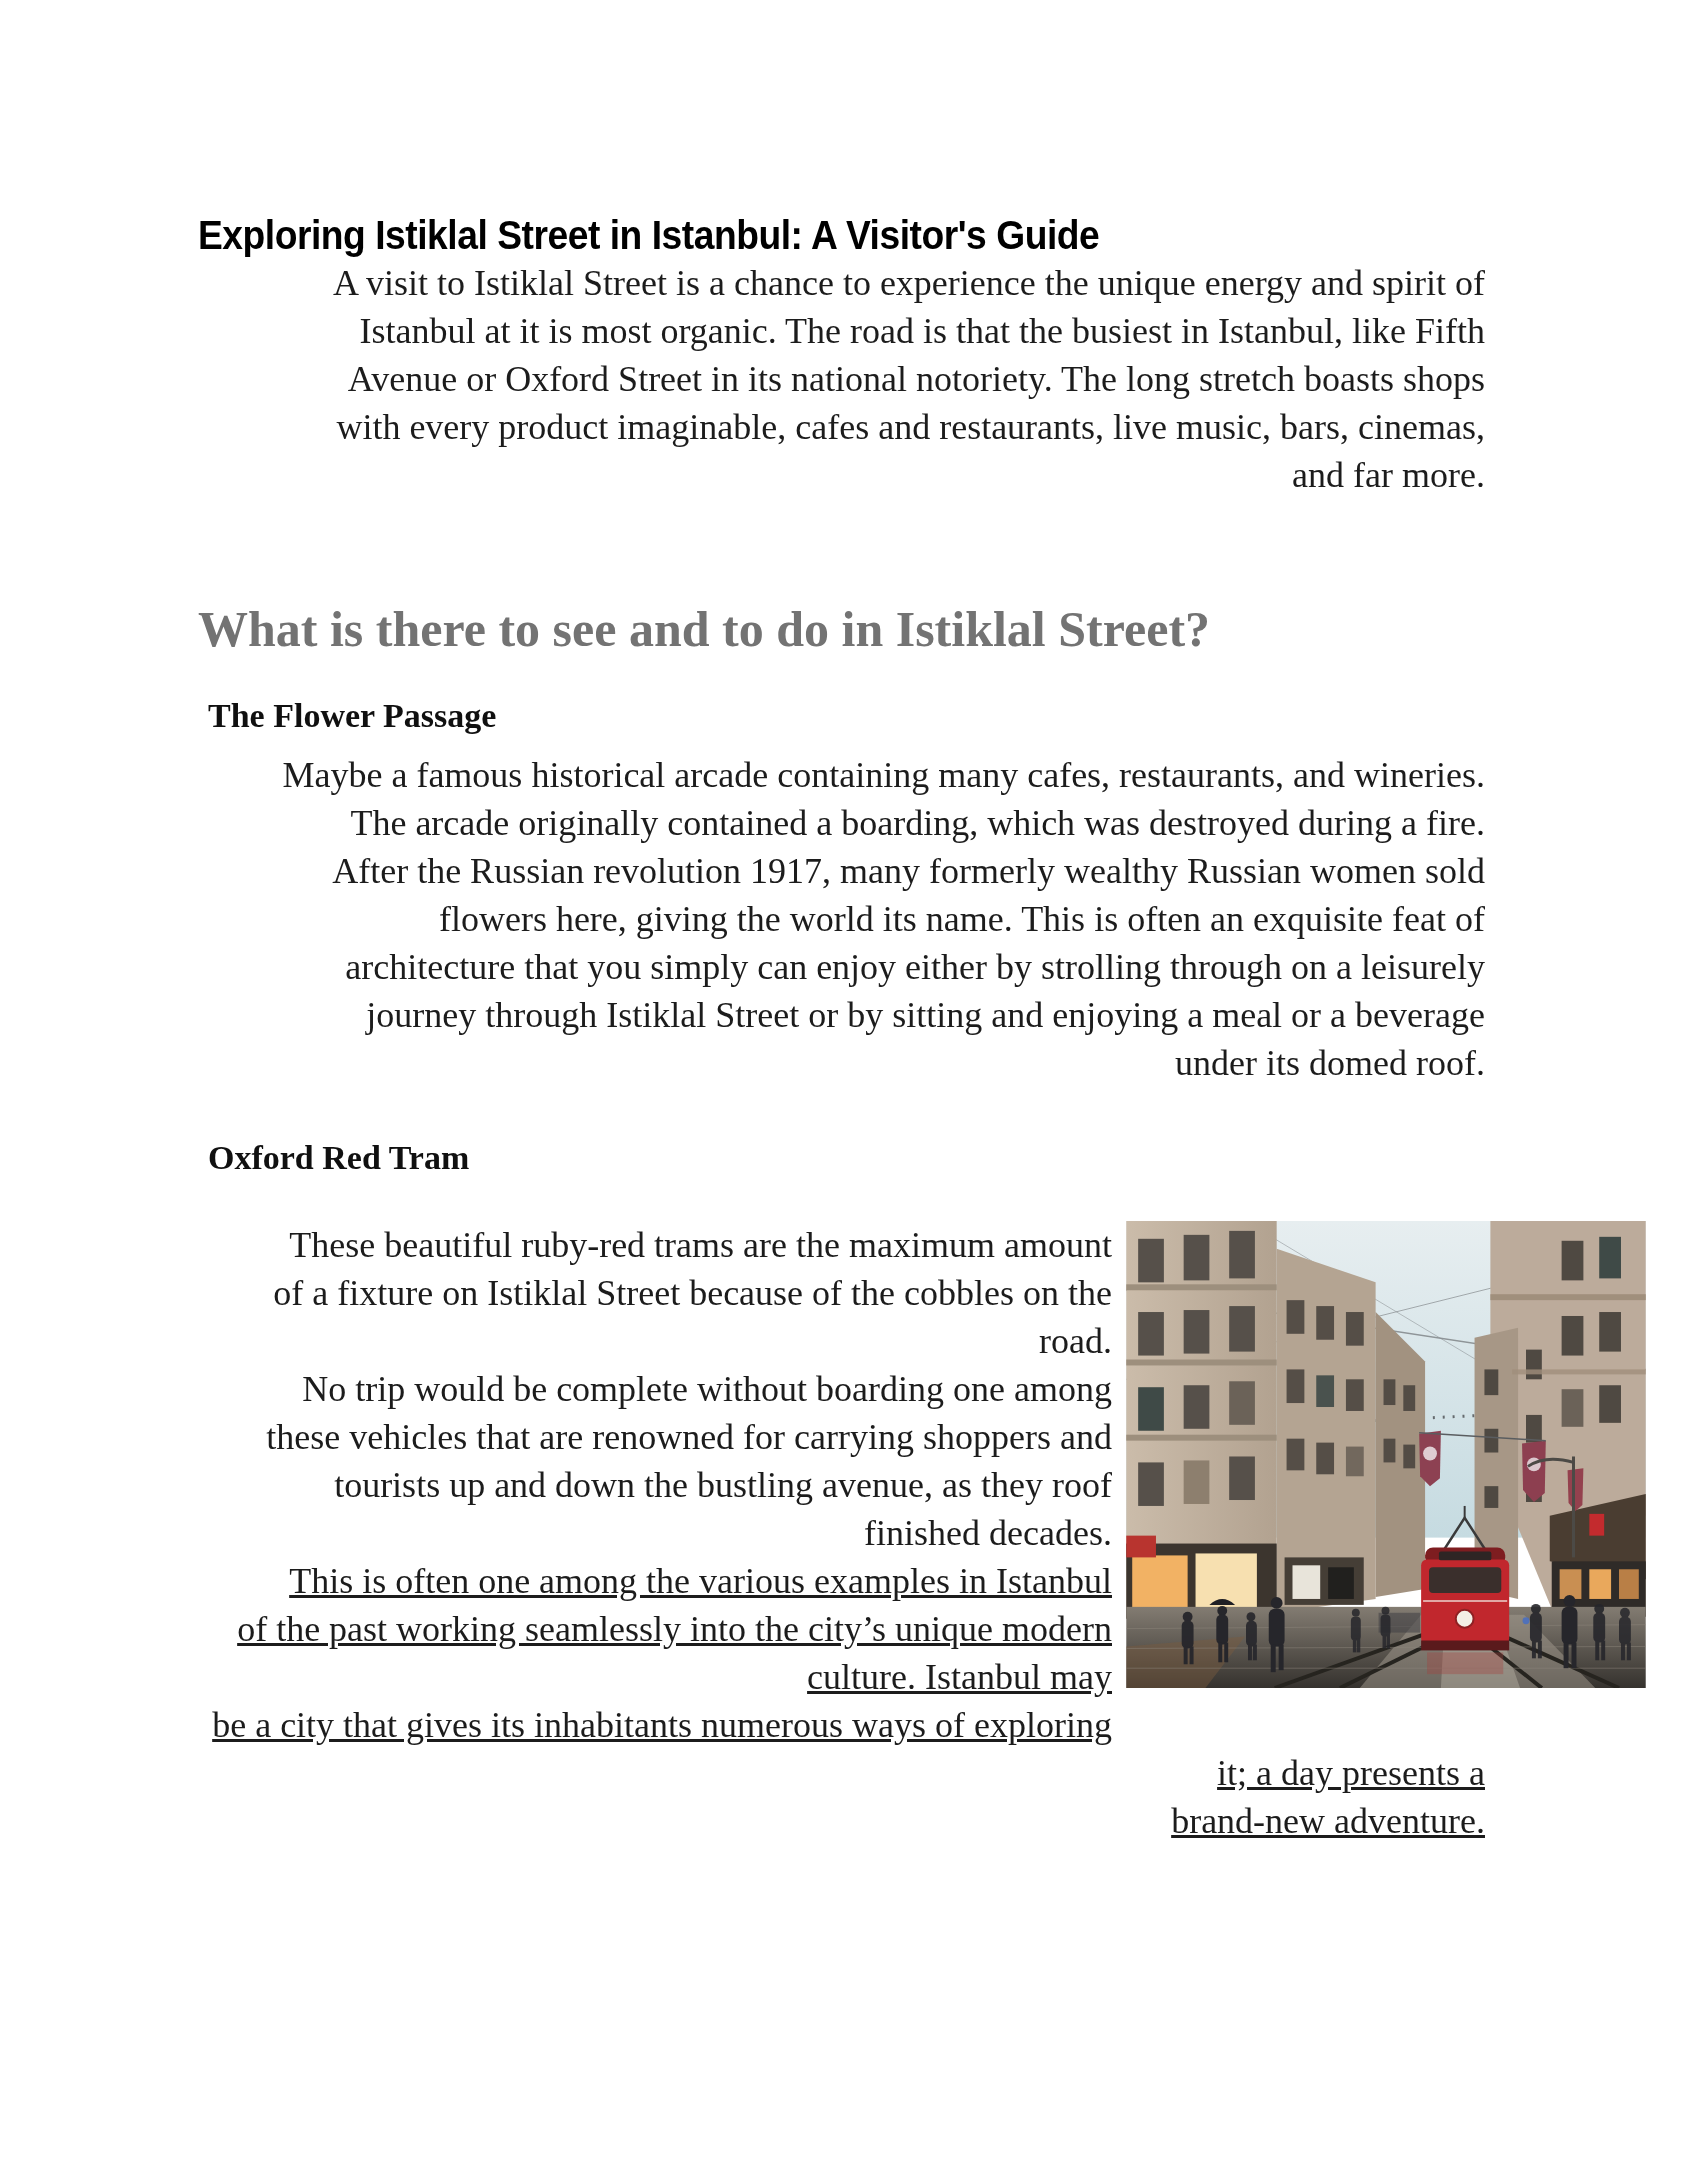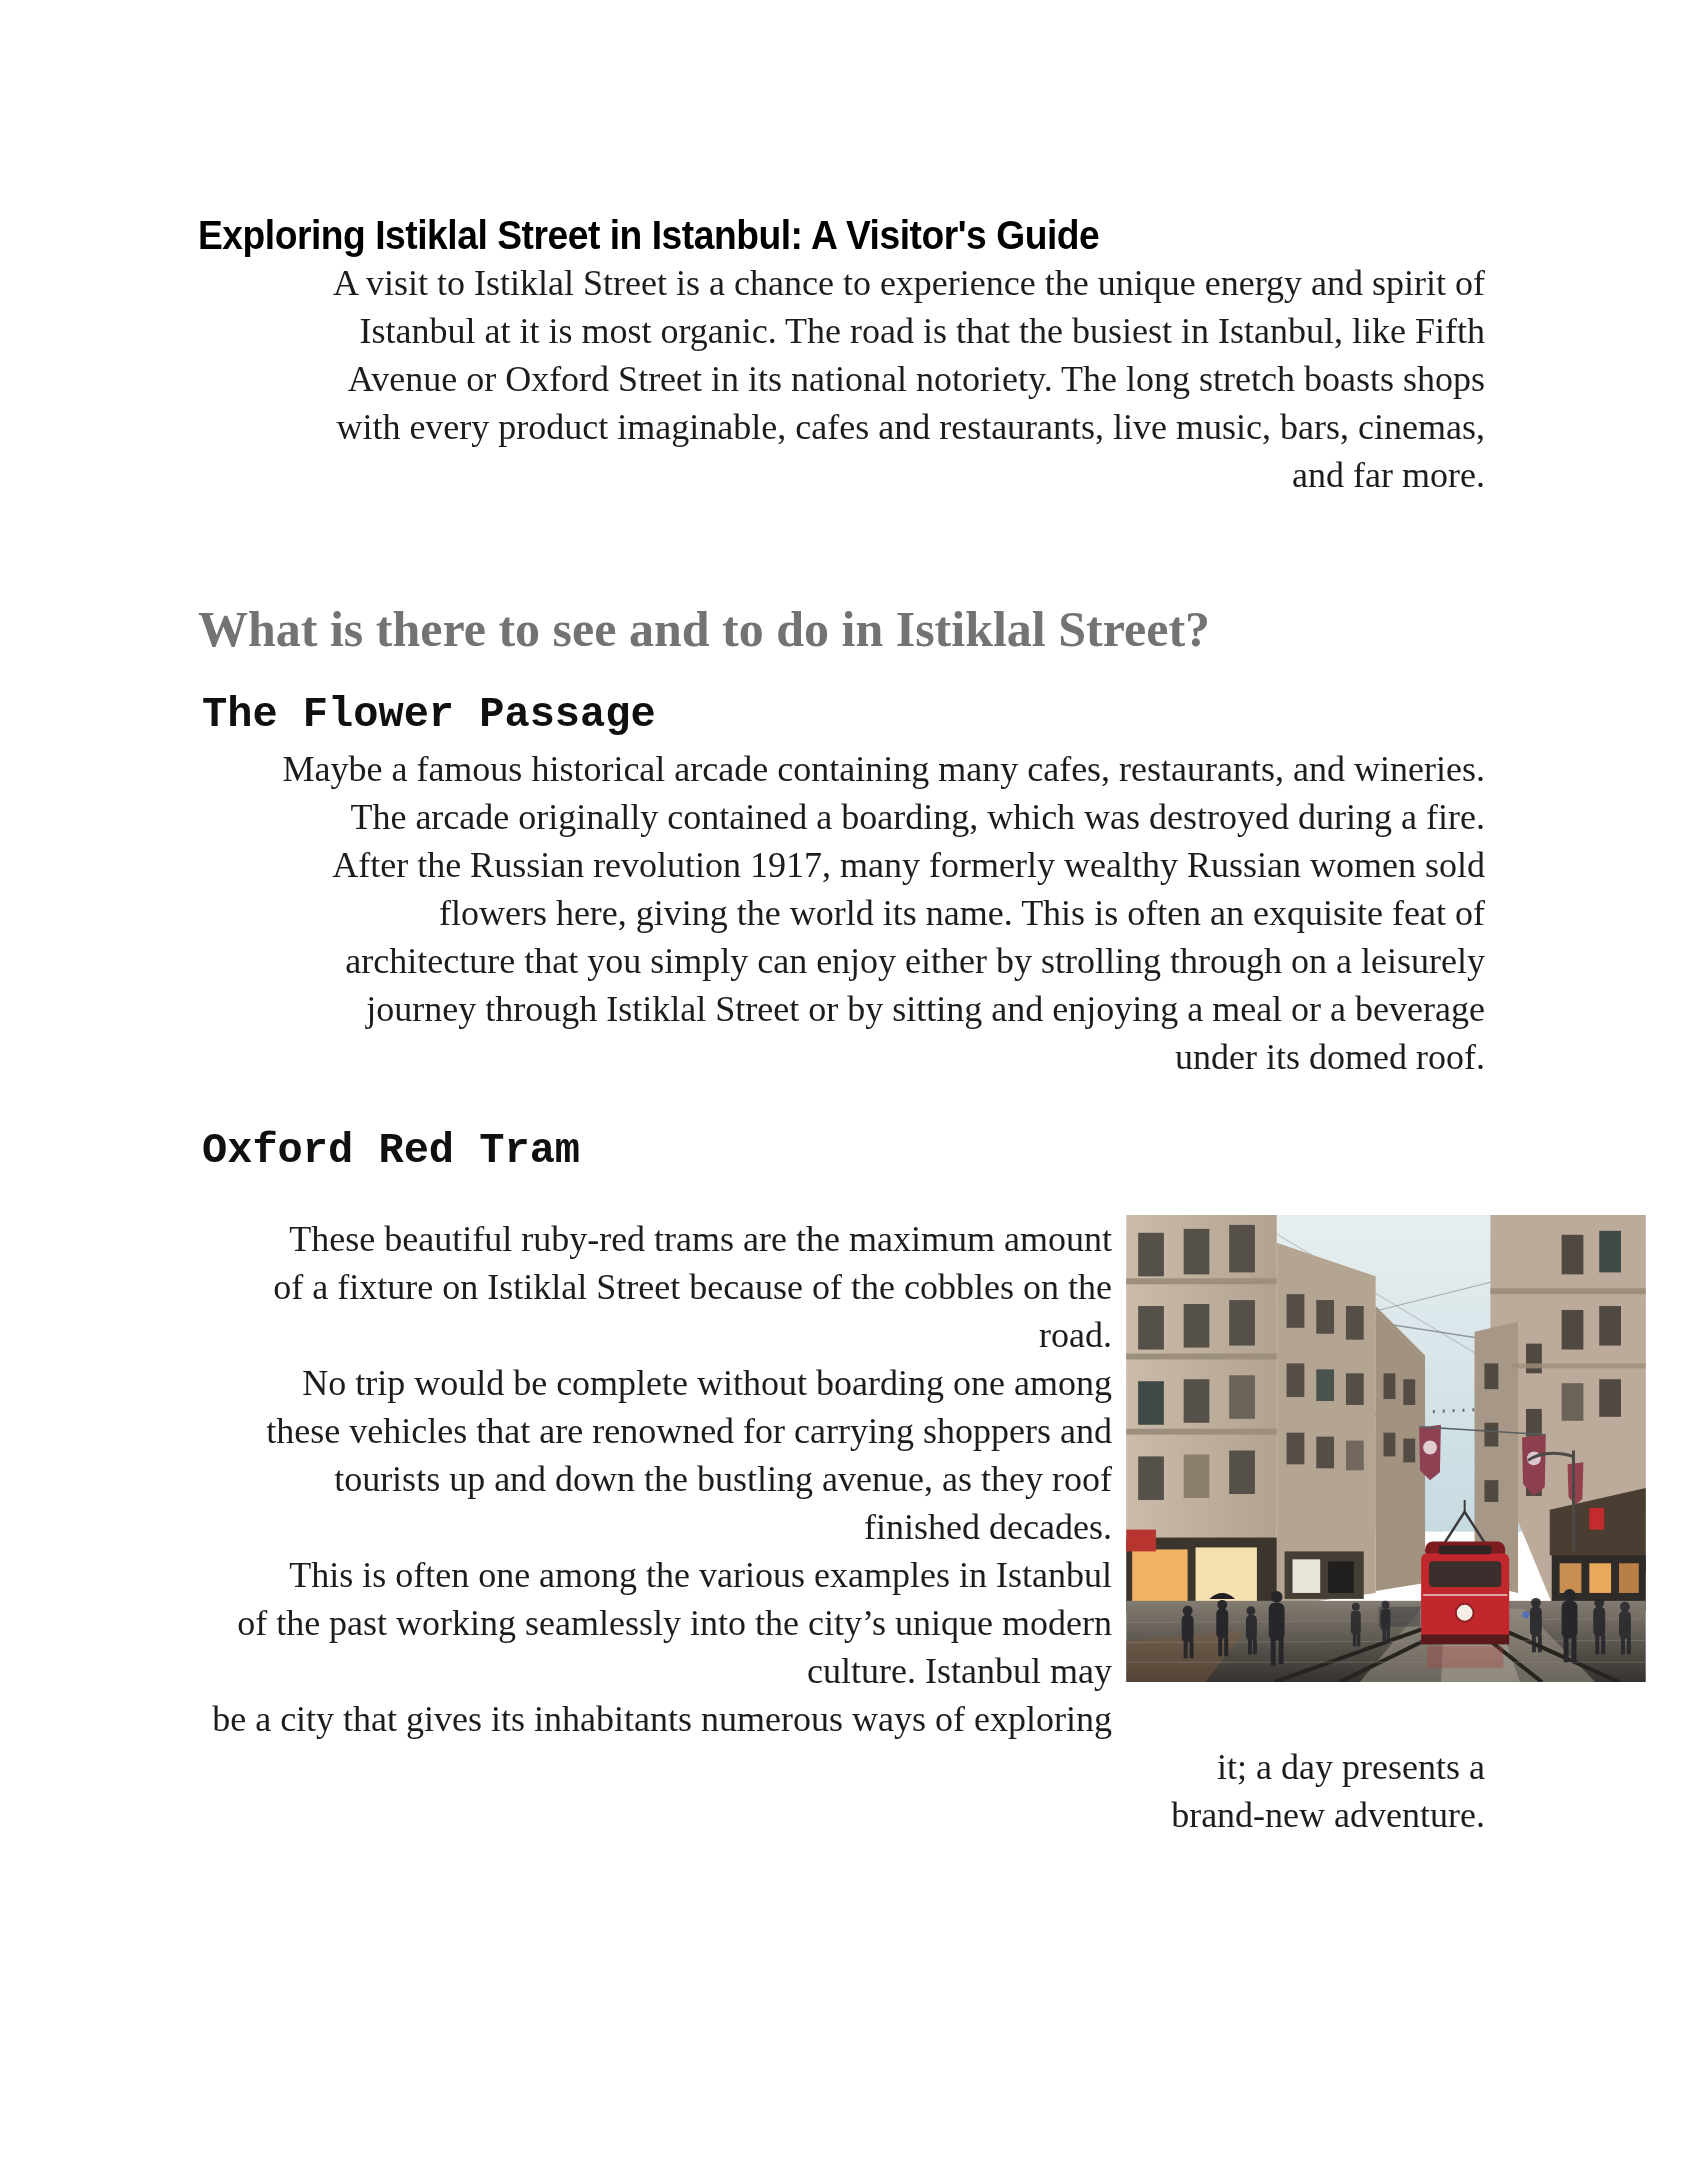--- a/index.html
+++ b/index.html
@@ -22,37 +22,37 @@
     white-space:pre-line;
     text-align:right;
   }
   .p-intro{margin-top:34px;}
 
   .h-main{
     margin:100px 0 0 0;font-weight:700;color:#737373;
     font-size:50px;line-height:61px;letter-spacing:0;
   }
   .h-sub{
-    margin:4px;font-weight:700;color:#101010;
-    font-size:42px;line-height:51px;font-family:Liberation Mono, monospace;
+    margin:10px;font-weight:700;color:#101010;
+    font-size:34px;line-height:51px;
   }
   .h-sub.flower{margin-top:30px;}
   .p-maybe{margin-top:58px;}
   .p-after{margin-top:20px;}
   .h-sub.tram{margin-top:45px;}
 
   .tram-body{display:flow-root;margin-top:38px;}
   .tram-photo-wrap{
     float:right;width:520px;height:467px;
     margin:0 -161px 20px 14px;padding:0;
   }
   .tram-photo-wrap svg{display:block;width:520px;height:467px;}
   .p-these{margin-top:40px;}
   .p-notrip{margin-top:31px;}
-  .p-this{margin-top:32px;}
+  .p-this{margin-top:32px;text-decoration:underline;}
 </style>
 </head>
 <body>
 
 <main class="page">
 
   <h1 class="doc-title">Exploring Istiklal Street in Istanbul: A Visitor's Guide</h1>
 
   <p class="body-p p-intro">A visit to Istiklal Street is a chance to experience the unique energy and spirit of
 Istanbul at it is most organic. The road is that the busiest in Istanbul, like Fifth

